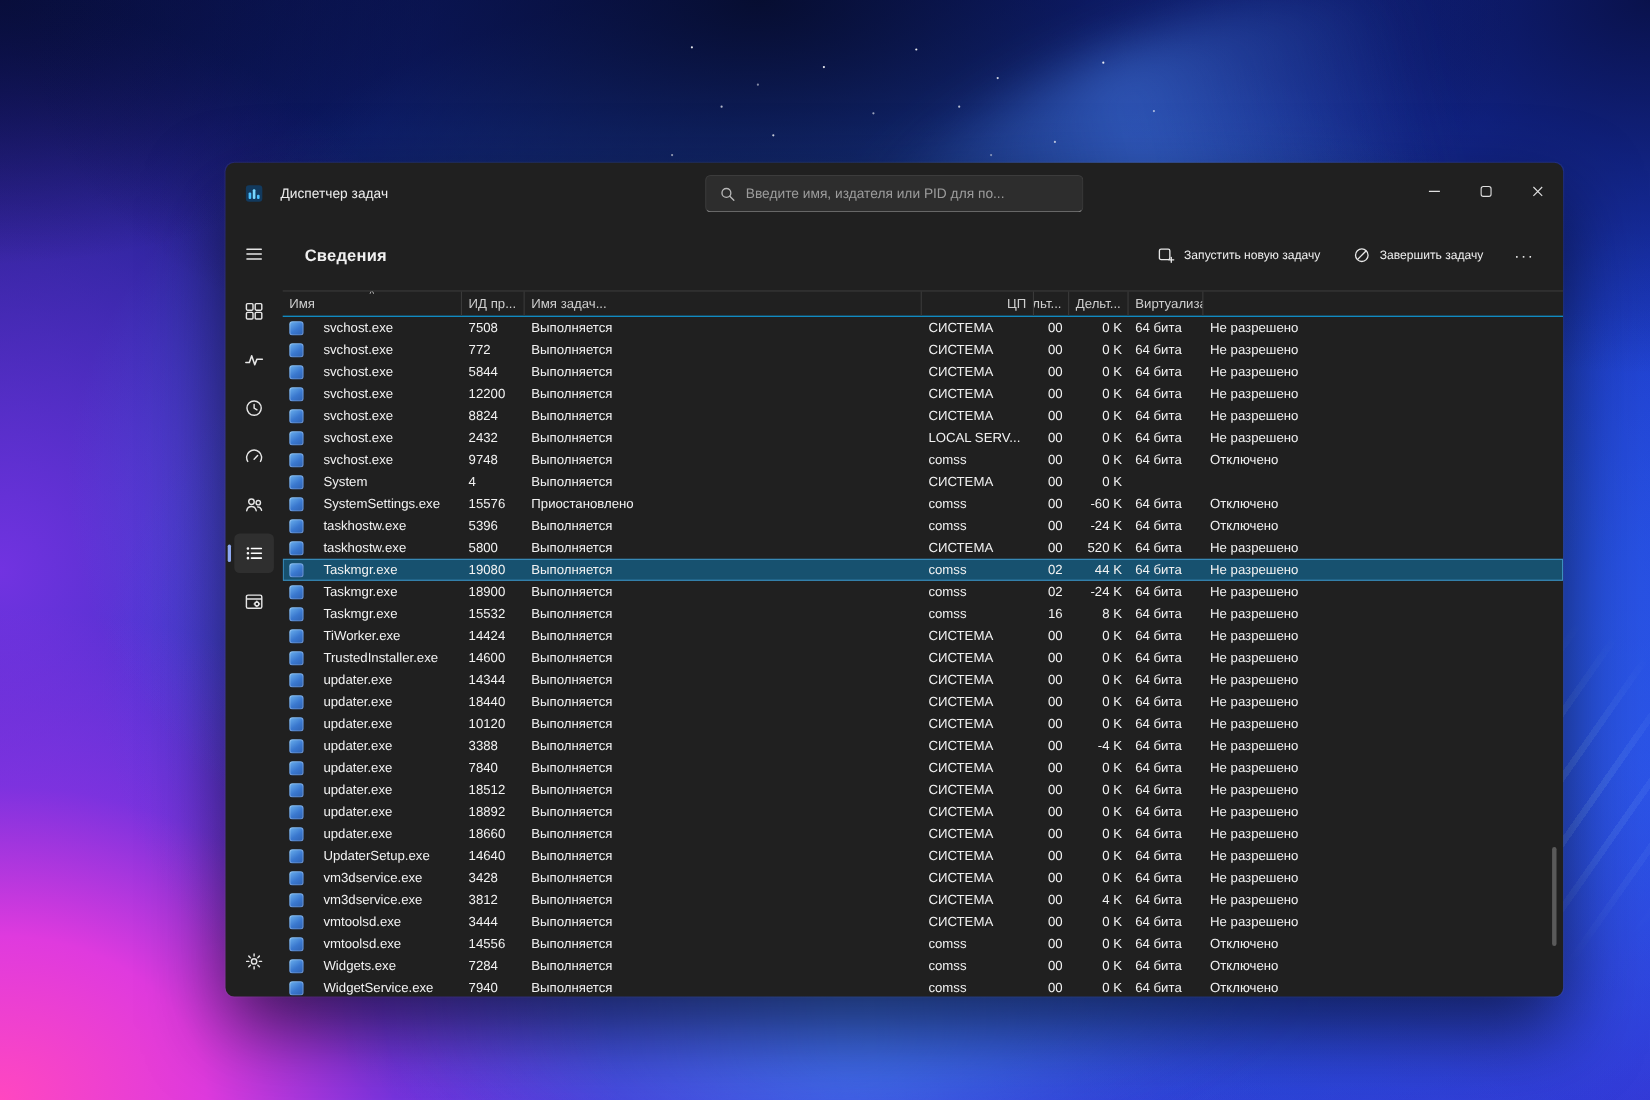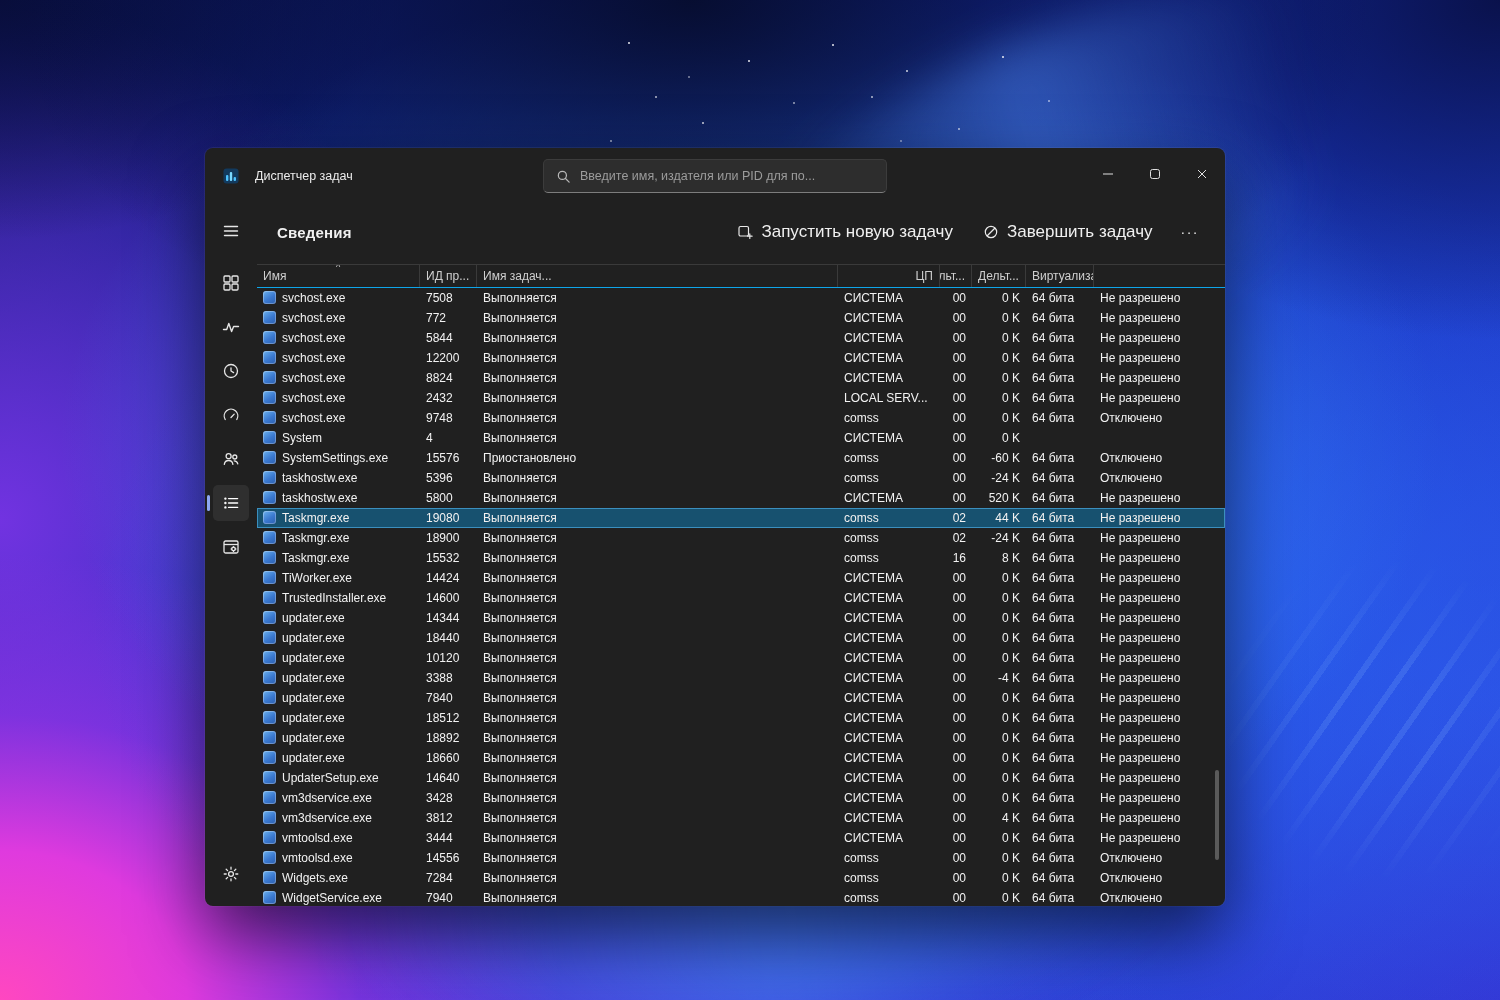--- a/index.html
+++ b/index.html
@@ -42,21 +42,21 @@
       1048px 100px 0 0 rgba(255,255,255,.6), 688px 76px 0 0 rgba(255,255,255,.5),
       900px 140px 0 0 rgba(255,255,255,.5), 610px 140px 0 0 rgba(255,255,255,.6);
   }
   .ticks { position:absolute; right:-40px; top:540px; width:380px; height:360px;
     background:repeating-linear-gradient(125deg, rgba(150,200,255,.16) 0 6px, rgba(150,200,255,0) 6px 34px);
     -webkit-mask-image:radial-gradient(60% 60% at 60% 50%, #000 25%, transparent 75%);
             mask-image:radial-gradient(60% 60% at 60% 50%, #000 25%, transparent 75%);
   }
 
   
-  .window { position:absolute; left:205px; top:148px; width:1020px; height:758px; z-index:10;
+  .window { position:absolute; left:205px; top:148px; width:1216px; height:758px; z-index:10;
     background:#202020; color:#f0f0f0; border-radius:8px; overflow:hidden;
     box-shadow:0 30px 70px rgba(0,0,0,.6), 0 0 0 1px rgba(255,255,255,.07);
     display:flex; flex-direction:column; font-size:12px; }
 
   .titlebar { height:56px; flex:0 0 auto; position:relative; display:flex; align-items:center; padding-left:18px; }
   .app-icon { width:16px; height:16px; flex:0 0 auto; }
   .app-title { margin-left:16px; font-size:12.5px; color:#ececec; white-space:nowrap; }
   .searchbox { position:absolute; left:50%; top:11px; transform:translateX(-50%);
     width:344px; height:34px; background:#2d2d2d; border:1px solid #3c3c3c; border-bottom-color:#7d7d7d;
     border-radius:5px; display:flex; align-items:center; gap:9px; padding:0 12px; }
@@ -76,38 +76,38 @@
   .rail-btn.selected::before { content:''; position:absolute; left:-6px; top:10px; width:3px; height:16px;
     border-radius:2px; background:#8ea8f2; }
   .rail-btn.first { margin-bottom:16px; }
   .rail-btn.bottom { margin-top:auto; margin-bottom:14px; }
 
   
   .content { flex:1; display:flex; flex-direction:column; min-width:0; position:relative; }
   .toolbar { height:56px; flex:0 0 auto; display:flex; align-items:center; padding:0 18px 0 20px; }
   .page-title { font-size:15px; font-weight:700; letter-spacing:.2px; }
   .tb-actions { margin-left:auto; display:flex; align-items:center; gap:10px; }
-  .tbtn { background:transparent; border:none; color:#f0f0f0; font-family:inherit; font-size:17px;
+  .tbtn { background:transparent; border:none; color:#f0f0f0; font-family:inherit; font-size:11px;
     display:flex; align-items:center; gap:8px; padding:8px 10px; border-radius:4px; white-space:nowrap; }
   .tbtn.more { font-size:14px; letter-spacing:1.5px; padding:6px 8px; color:#e8e8e8; }
 
   
   .grid-row { display:grid; grid-template-columns:163px 57px 361px 102px 32px 54px 68px 116px; }
   .thead { height:24px; margin-top:4px; border-top:1px solid #3a3a3a; border-bottom:1px solid #0ea5e9;
     color:#cfcfcf; font-size:12px; flex:0 0 auto; }
   .th { display:flex; align-items:center; padding:0 6px; border-right:1px solid #3a3a3a; height:100%;
     position:relative; white-space:nowrap; overflow:hidden; }
   .th.right { justify-content:flex-end; }
   .th .sort { position:absolute; left:50%; top:-3px; transform:translateX(-50%); font-size:9px; color:#cfcfcf; }
 
   .tbody { flex:1; min-height:0; overflow:hidden; position:relative; }
   .trow { height:20px; align-items:center; color:#f2f2f2; }
   .trow .cell { padding:0 6px; white-space:nowrap; overflow:hidden; font-size:12px; }
   .c-cpu, .c-delta { text-align:right; }
-  .c-name { display:flex; align-items:flex-start; gap:6px; }
+  .c-name { display:flex; align-items:flex-end; gap:18px; }
   .picon { width:13px; height:13px; flex:0 0 auto; border-radius:3px;
     background:linear-gradient(145deg,#6db3ef 0%,#3a78cf 55%,#2c5fae 100%);
     box-shadow:inset 0 0 0 1px rgba(255,255,255,.28); }
   .trow.selected { background:#17516f; outline:1px solid #3b8fbe; outline-offset:-1px; }
 
   .scroll-thumb { position:absolute; top:566px; right:6px; width:4px; height:90px; border-radius:2px;
     background:#5a5a5a; }
 
   svg { display:block; }
 </style>

